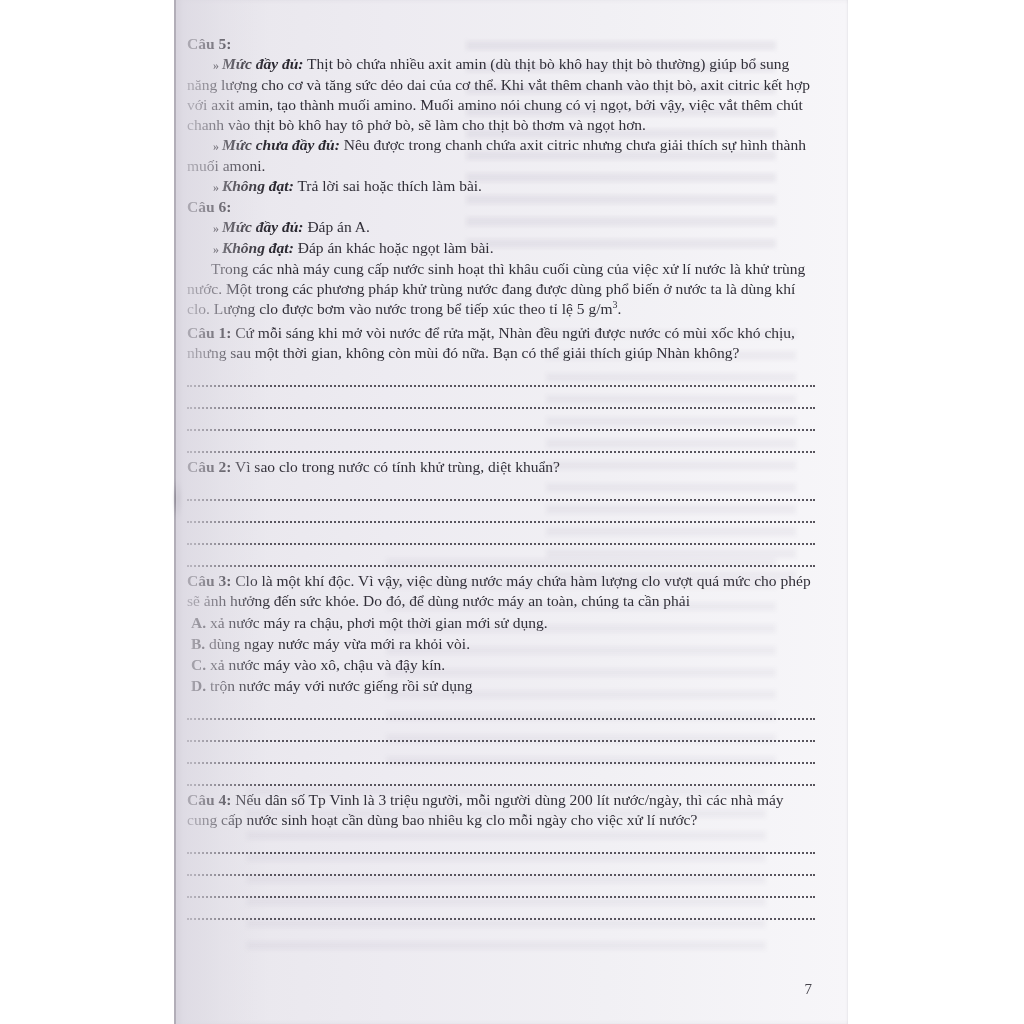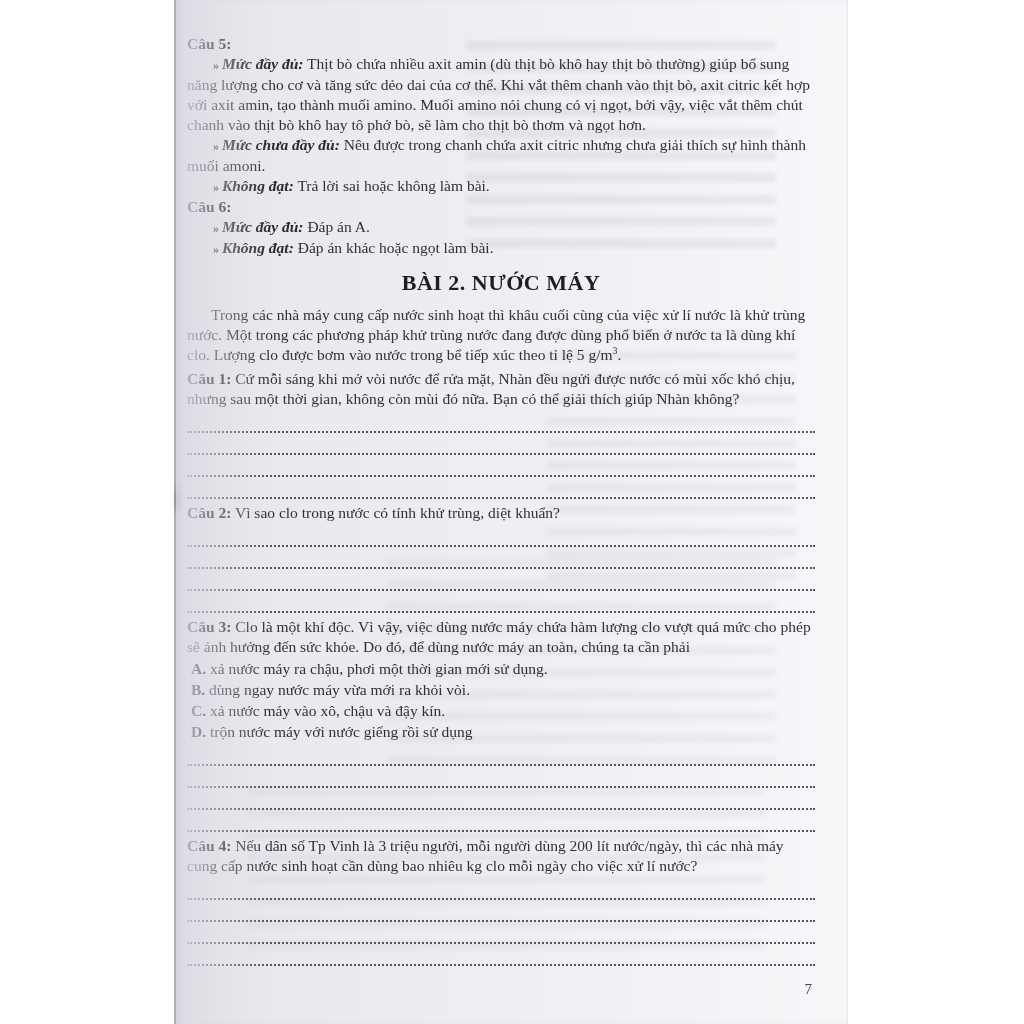--- a/index.html
+++ b/index.html
@@ -154,36 +154,35 @@
         <span>Thịt bò chứa nhiều axit amin (dù thịt bò khô hay thịt bò thường) giúp bổ sung năng lượng cho cơ và tăng sức dẻo dai của cơ thể. Khi vắt thêm chanh vào thịt bò, axit citric kết hợp với axit amin, tạo thành muối amino. Muối amino nói chung có vị ngọt, bởi vậy, việc vắt thêm chút chanh vào thịt bò khô hay tô phở bò, sẽ làm cho thịt bò thơm và ngọt hơn.</span>
       </p>
       <p class="rubric">
         <span class="bullet">»</span>
         <span class="level">Mức chưa đầy đủ:</span>
         <span>Nêu được trong chanh chứa axit citric nhưng chưa giải thích sự hình thành muối amoni.</span>
       </p>
       <p class="rubric">
         <span class="bullet">»</span>
         <span class="level">Không đạt:</span>
-        <span>Trả lời sai hoặc không làm bài.</span>
+        <span>Trả lời sai hoặc thích làm bài.</span>
       </p>
 
       <div class="qlabel">Câu 6:</div>
       <p class="rubric">
         <span class="bullet">»</span>
         <span class="level">Mức đầy đủ:</span>
         <span>Đáp án A.</span>
       </p>
       <p class="rubric">
         <span class="bullet">»</span>
         <span class="level">Không đạt:</span>
         <span>Đáp án khác hoặc ngọt làm bài.</span>
       </p>
 
-      <h1 class="lesson-title">BÀI 2. NƯỚC MÁY</h1>
 
       <p class="intro">
         <span>Trong các nhà máy cung cấp nước sinh hoạt thì khâu cuối cùng của việc xử lí nước là khử trùng nước. Một trong các phương pháp khử trùng nước đang được dùng phổ biến ở nước ta là dùng khí clo. Lượng clo được bơm vào nước trong bể tiếp xúc theo tỉ lệ 5 g/m</span><sup>3</sup><span>.</span>
       </p>
 
       <p class="question">
         <b>Câu 1:</b>
         <span>Cứ mỗi sáng khi mở vòi nước để rửa mặt, Nhàn đều ngửi được nước có mùi xốc khó chịu, nhưng sau một thời gian, không còn mùi đó nữa. Bạn có thể giải thích giúp Nhàn không?</span>
       </p>
       <div class="answer-block">

